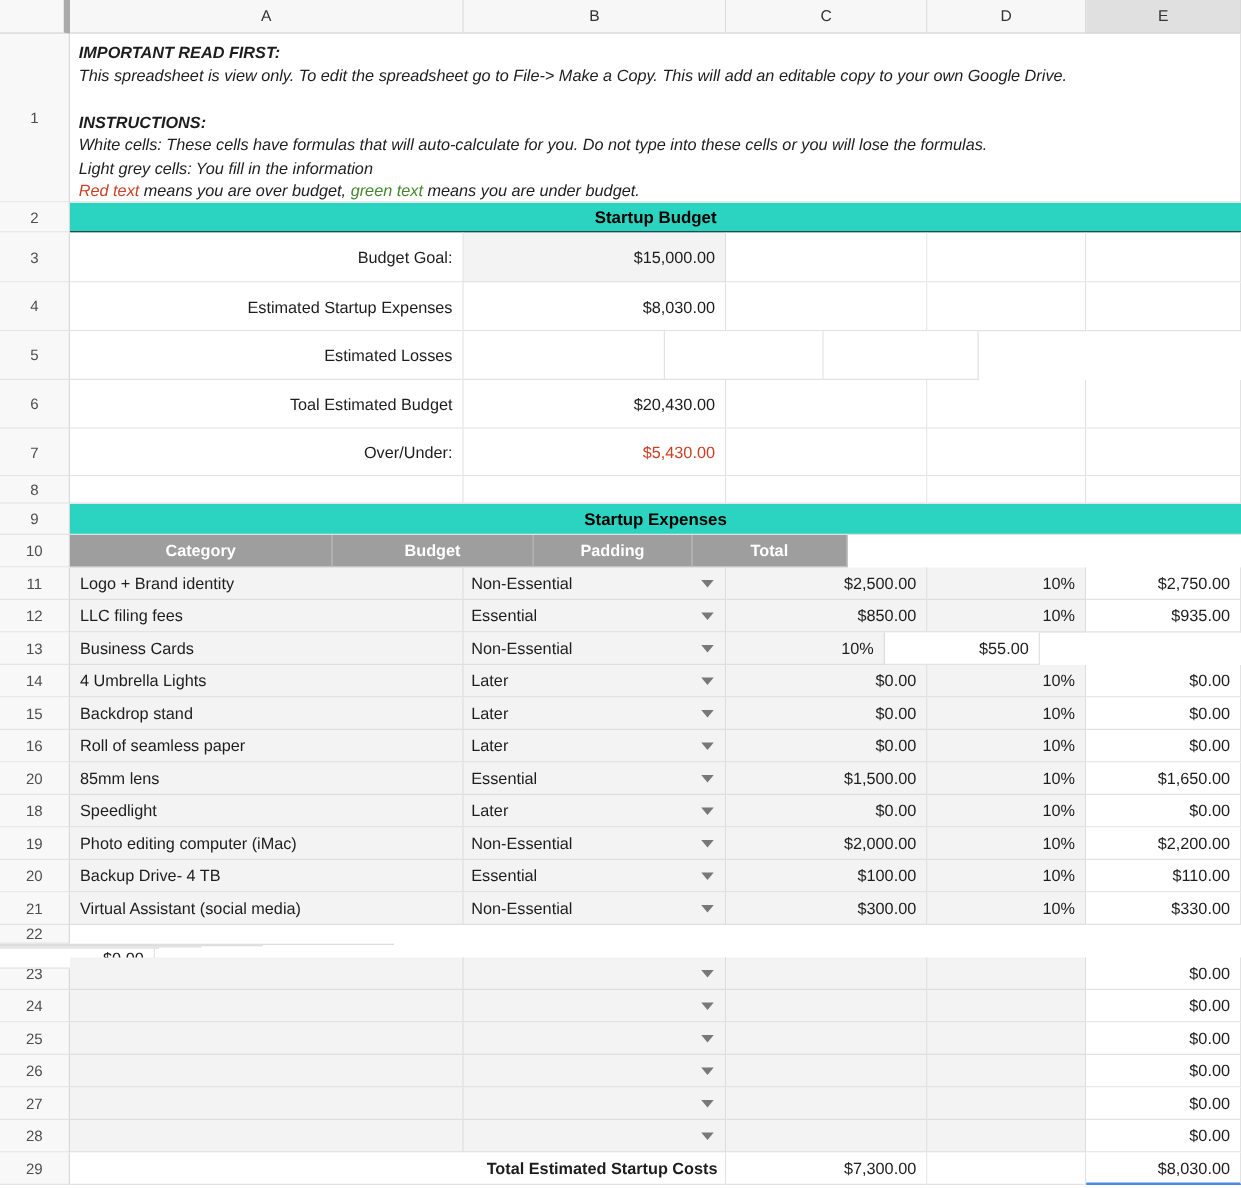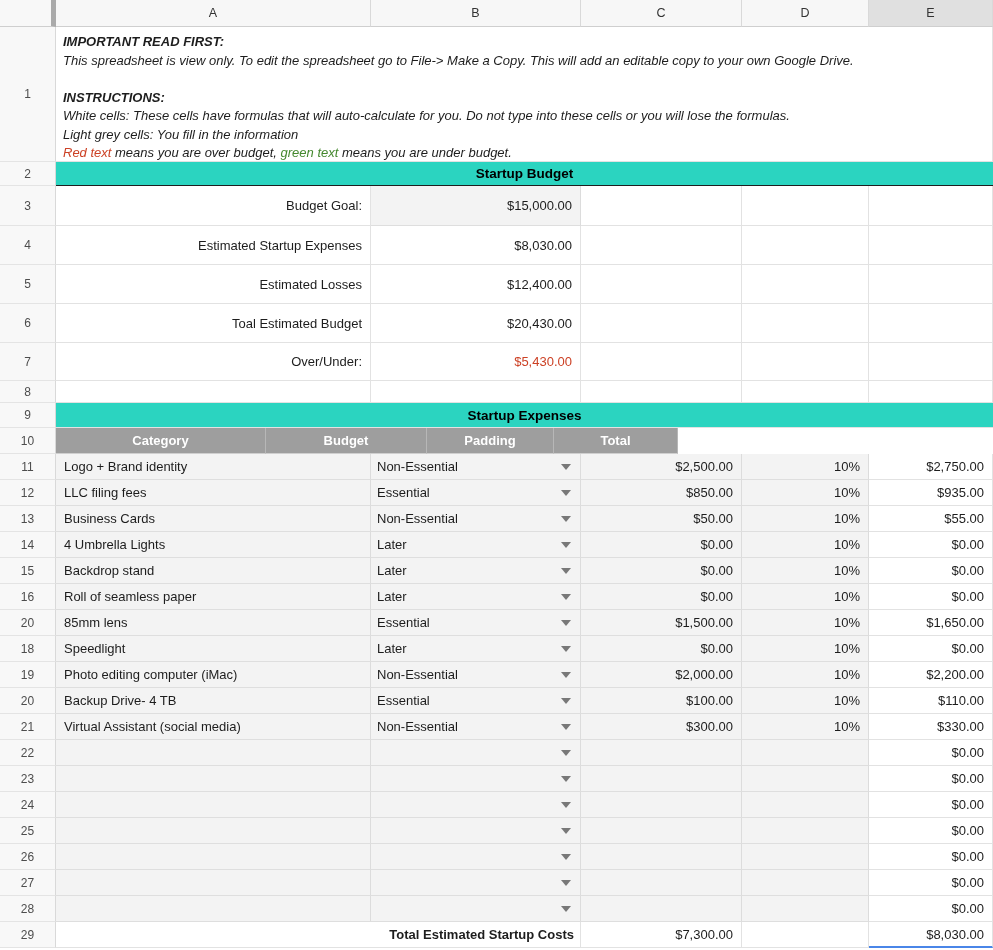--- a/index.html
+++ b/index.html
@@ -140,21 +140,20 @@
       <div class="gut wg">4</div>
       <div class="cell wA right">Estimated Startup Expenses</div>
       <div class="cell wB right">$8,030.00</div>
       <div class="cell wC"></div>
       <div class="cell wD"></div>
       <div class="cell wE"></div>
     </div>
     <div class="row" style="height: 39px;">
       <div class="gut wg">5</div>
       <div class="cell wA right">Estimated Losses</div>
-      <div class="cell wB right">$12,400.00</div>
       <div class="cell wC"></div>
       <div class="cell wD"></div>
       <div class="cell wE"></div>
     </div>
     <div class="row" style="height: 39px;">
       <div class="gut wg">6</div>
       <div class="cell wA right">Toal Estimated Budget</div>
       <div class="cell wB right">$20,430.00</div>
       <div class="cell wC"></div>
       <div class="cell wD"></div>
@@ -209,21 +208,20 @@
       <div class="cell wD gray right">10%</div>
       <div class="cell wE right">$935.00</div>
     </div>
     <div class="row" style="height: 26px;">
       <div class="gut wg">13</div>
       <div class="cell wA gray left">Business Cards</div>
       <div class="cell wB gray">
         <div class="left" style="padding-left: 6px;">Non-Essential</div>
         <div class="dd"></div>
       </div>
-      <div class="cell wC gray right">$50.00</div>
       <div class="cell wD gray right">10%</div>
       <div class="cell wE right">$55.00</div>
     </div>
     <div class="row" style="height: 26px;">
       <div class="gut wg">14</div>
       <div class="cell wA gray left">4 Umbrella Lights</div>
       <div class="cell wB gray">
         <div class="left" style="padding-left: 6px;">Later</div>
         <div class="dd"></div>
       </div>
@@ -301,21 +299,21 @@
       <div class="gut wg">21</div>
       <div class="cell wA gray left">Virtual Assistant (social media)</div>
       <div class="cell wB gray">
         <div class="left" style="padding-left: 6px;">Non-Essential</div>
         <div class="dd"></div>
       </div>
       <div class="cell wC gray right">$300.00</div>
       <div class="cell wD gray right">10%</div>
       <div class="cell wE right">$330.00</div>
     </div>
-    <div class="row" style="height: 26px;">
+    <div class="row" style="height: 26px; flex-direction: column;">
       <div class="gut wg">22</div>
       <div class="cell wA gray left"></div>
       <div class="cell wB gray">
         <div class="left" style="padding-left: 6px;"></div>
         <div class="dd"></div>
       </div>
       <div class="cell wC gray right"></div>
       <div class="cell wD gray right"></div>
       <div class="cell wE right">$0.00</div>
     </div>

